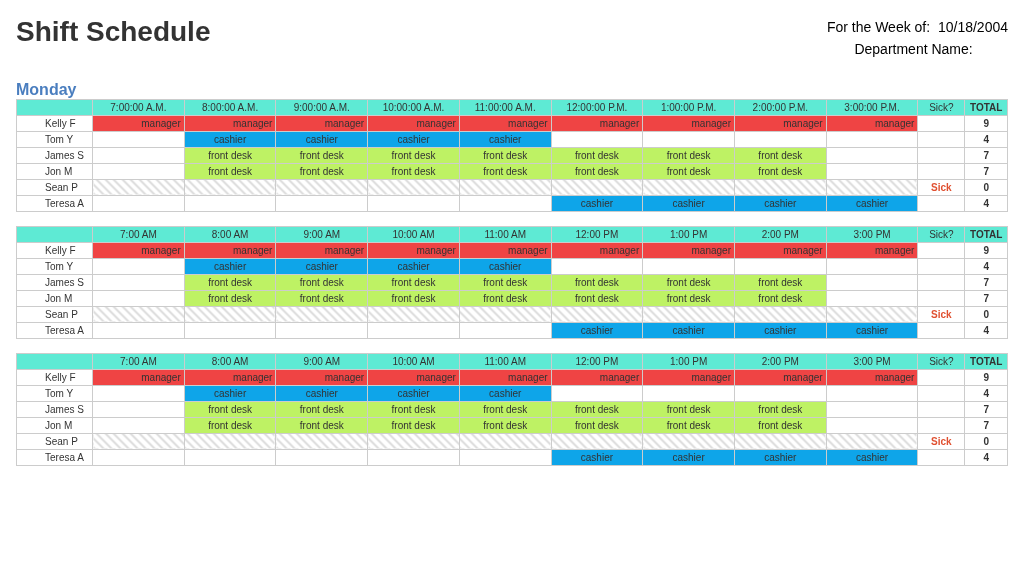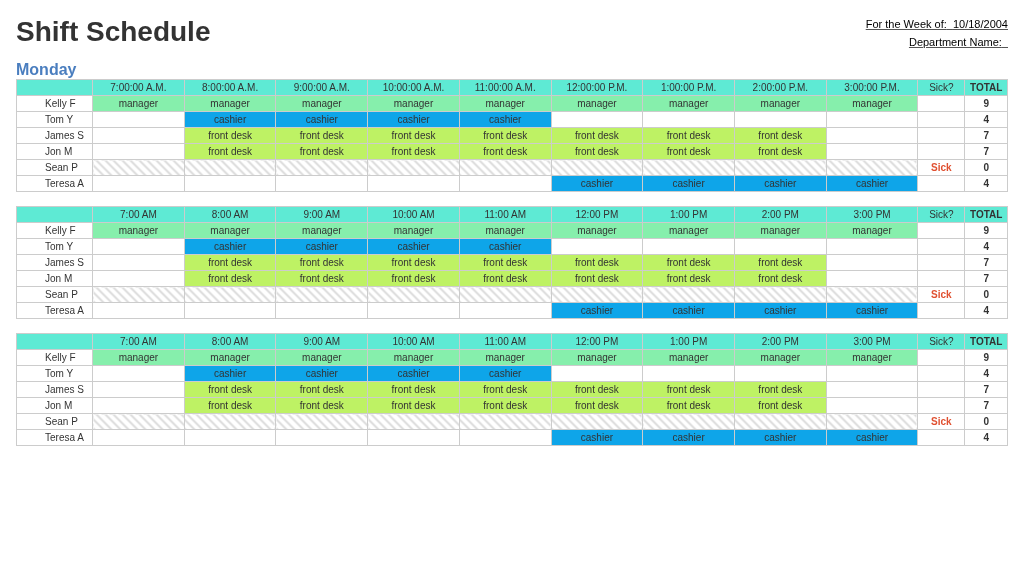--- a/index.html
+++ b/index.html
@@ -7,34 +7,33 @@
       font-family: Arial, sans-serif;
       background: #fff;
       padding: 16px;
       font-size: 11px;
       color: #333;
     }
     .header-row {
       display: flex;
       justify-content: space-between;
       align-items: flex-start;
-      margin-bottom: 10px;
+      margin-bottom: 20px;
       gap: 15px;
     }
     .page-title {
       font-size: 28px;
       font-weight: bold;
       color: #333;
     }
     .week-info {
-      text-align: right;
-      font-size: 11px;
+      text-align: center;
+      font-size: 14px;
       color: #555;
       line-height: 1.6;
-      text-decoration: underline;
     }
     .week-info span {
       color: #000;
       font-weight: normal;
     }
     .day-section {
       margin-bottom: 14px;
     }
     .day-label {
       font-size: 16px;
@@ -75,22 +74,23 @@
     .col-total {
       width: 38px;
       font-weight: bold;
     }
     .row-name td.col-name {
       font-weight: normal;
       color: #333;
       padding-left: 28px;
     }
     .cell-manager {
-      background: #86efac;
-      color: #333;
+      background: #ef4444;
+      color: #333;
+      text-align: right;
     }
     .cell-cashier {
       background: #0ea5e9;
       color: #333;
     }
     .cell-frontdesk {
       background: #bef264;
       color: #333;
     }
     .cell-hatch {

